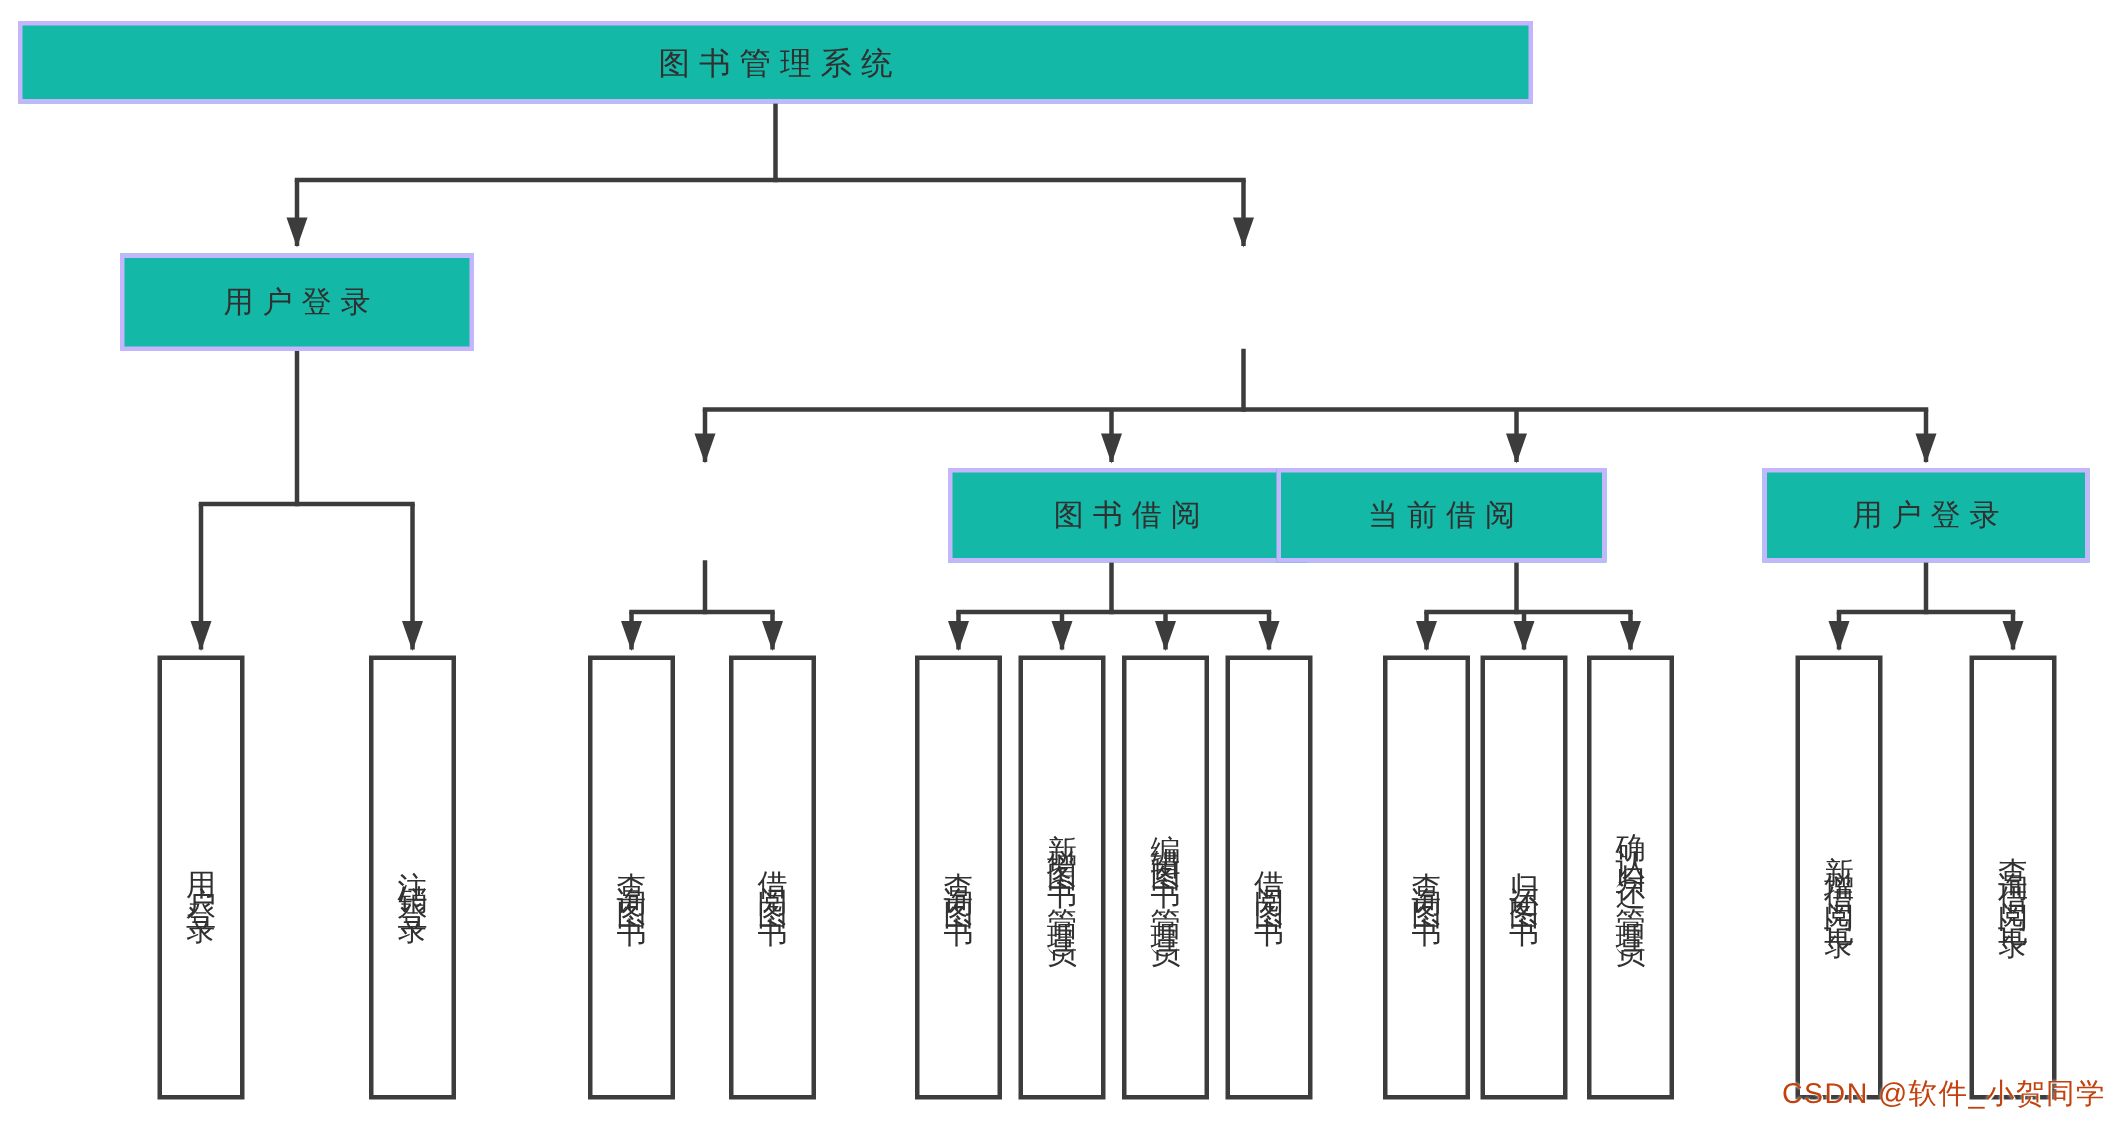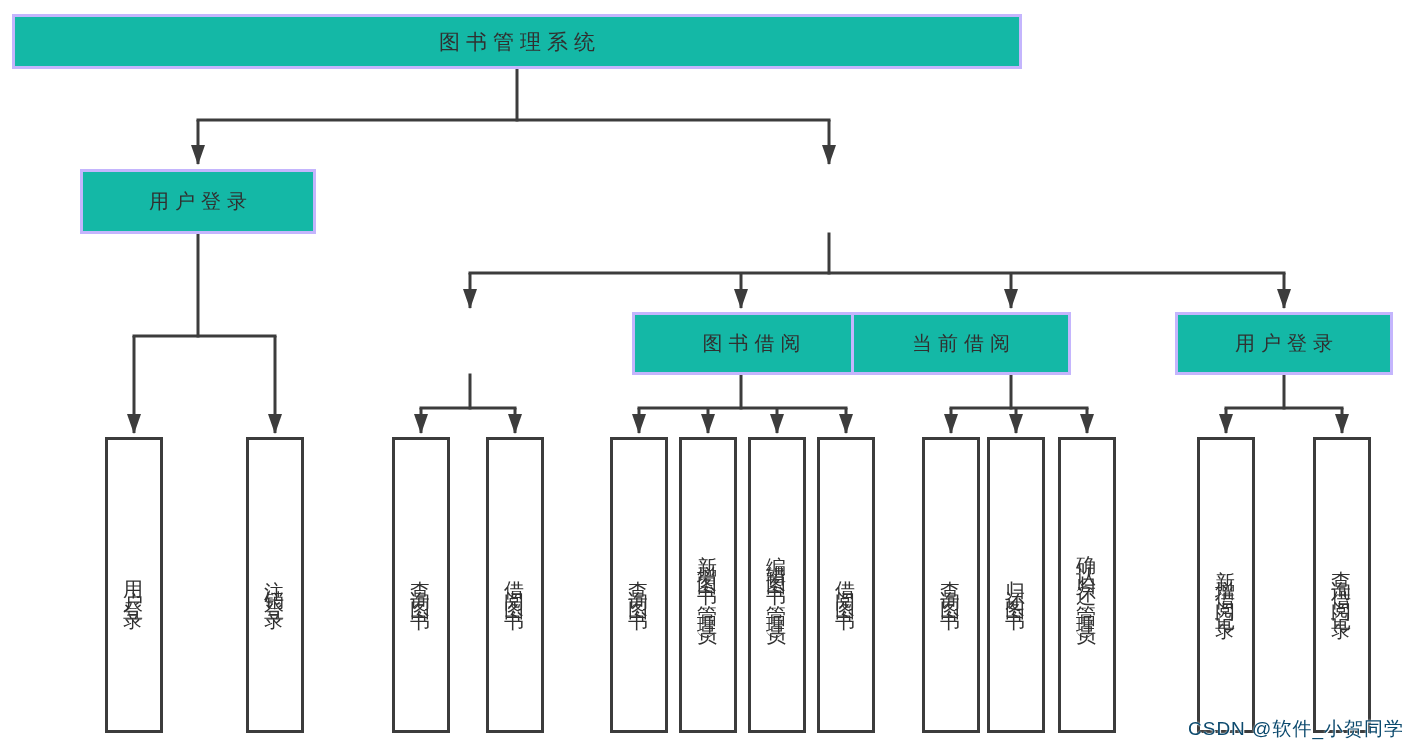--- a/index.html
+++ b/index.html
@@ -53,21 +53,21 @@
     white-space: nowrap;
     z-index: 2;
   }
   .watermark {
     position: absolute;
     left: 1188px;
     top: 716px;
     z-index: 3;
     font-size: 19px;
     letter-spacing: 1px;
-    color: #0c4a6e;
+    color: #c2410c;
     text-shadow: 0 0 2px #ffffff, 1px 1px 0 #ffffff;
     white-space: nowrap;
   }
 </style>
 </head>
 <body>
 
 <div id="canvas">
 
   <svg id="wires" width="1405" height="747" viewBox="0 0 1405 747">

